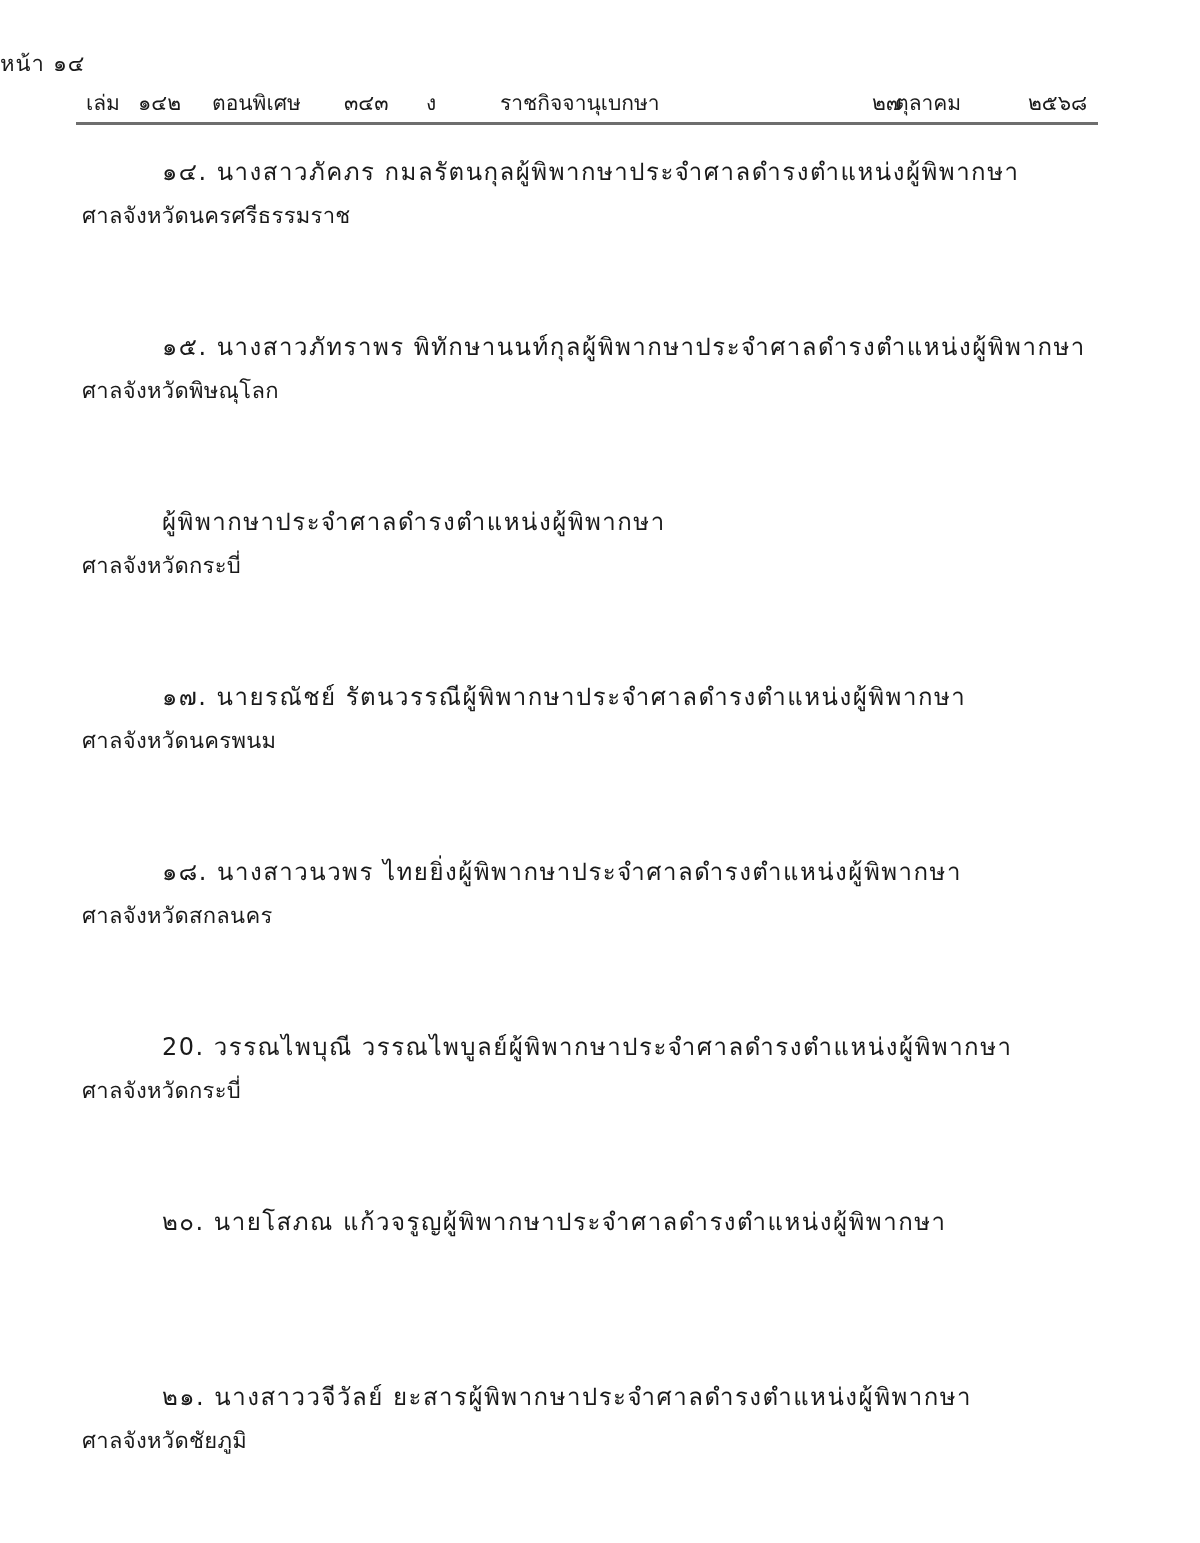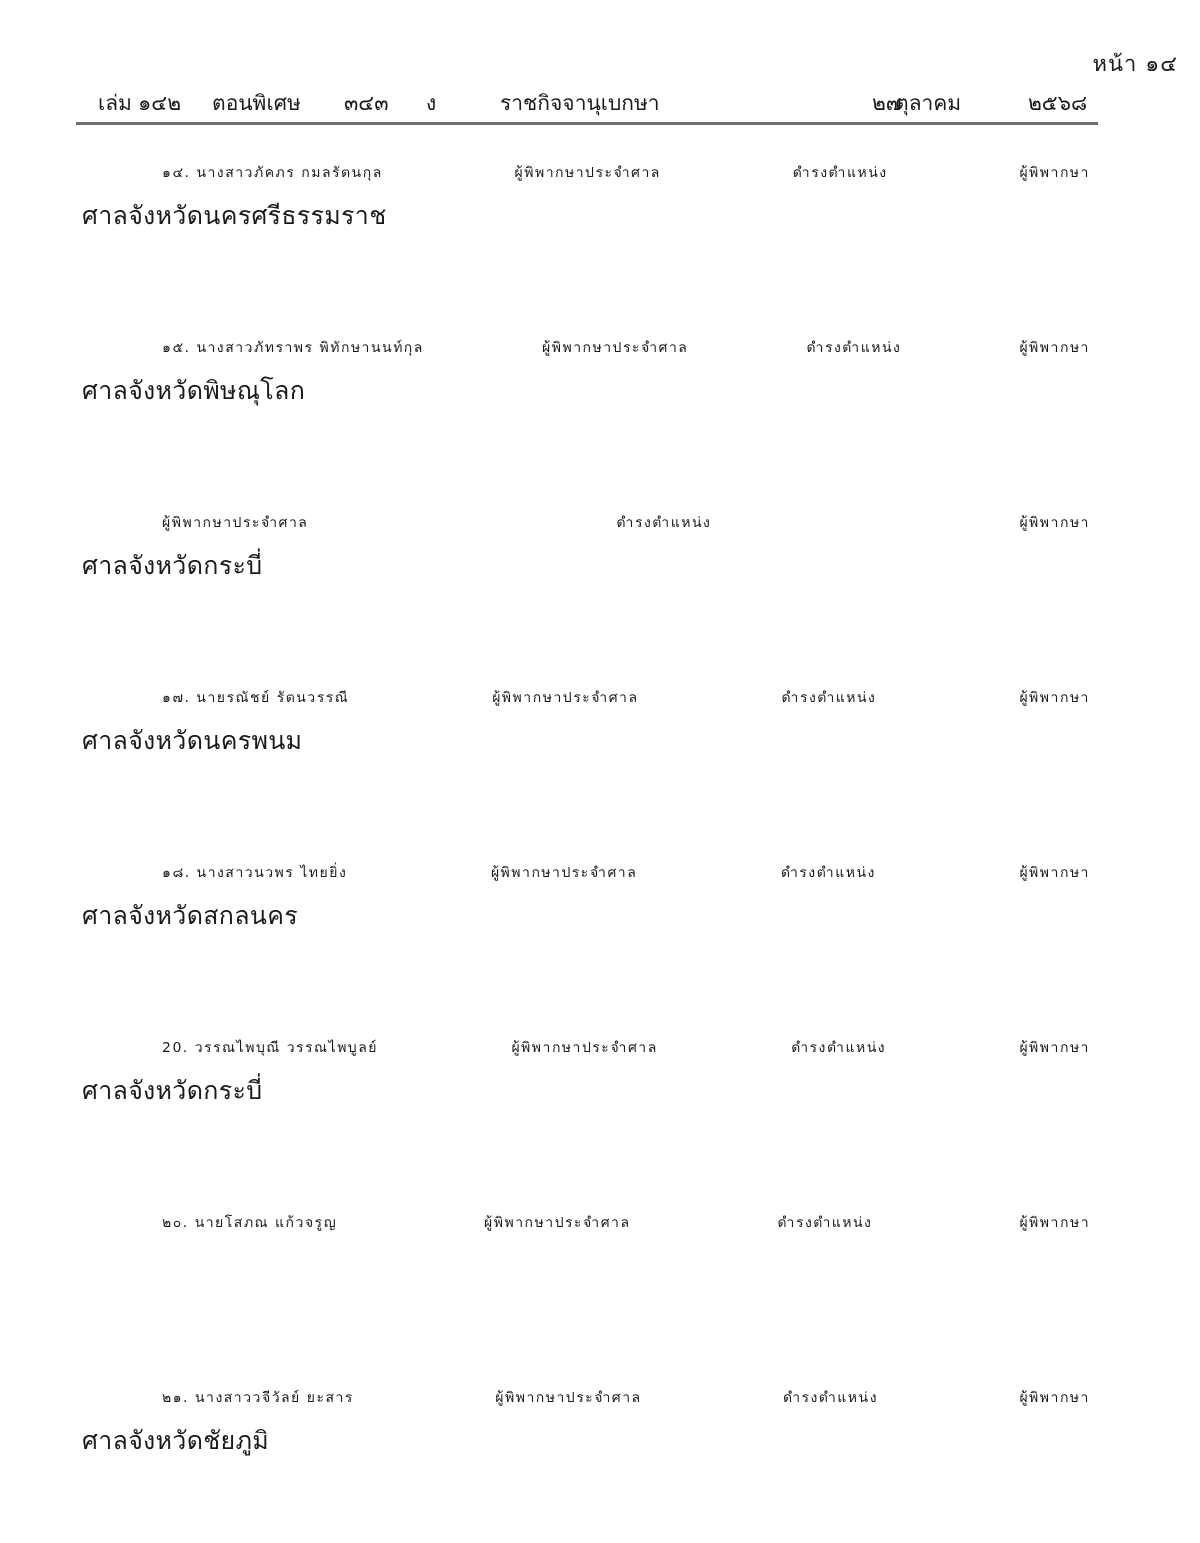--- a/index.html
+++ b/index.html
@@ -13,21 +13,21 @@
       position: relative;
       overflow: hidden;
       color: #1a1a1a;
       font-family: "DejaVu Sans", "Liberation Sans", sans-serif;
     }
     .page-number {
       position: absolute;
       top: 46px;
       left: 0;
       width: 1178px;
-      text-align: right;
+      text-align: left;
       font-size: 22px;
       letter-spacing: 1px;
     }
     .header-line {
       position: absolute;
       top: 86px;
       left: 82px;
       width: 1016px;
       height: 30px;
       font-size: 21px;
@@ -52,41 +52,41 @@
       width: 1008px;
     }
     .entry {
       height: 175px;
       box-sizing: border-box;
     }
     .entry-line1 {
       height: 44px;
       line-height: 44px;
       padding-left: 80px;
-      font-size: 14px;
+      font-size: 24px;
       letter-spacing: 1.5px;
       display: flex;
-      justify-content: space-between;
+      justify-content: flex-start;
       white-space: nowrap;
     }
     .entry-line2 {
       height: 44px;
       line-height: 44px;
-      font-size: 25px;
+      font-size: 22px;
       letter-spacing: 0.3px;
       white-space: nowrap;
     }
   </style>
 </head>
 <body>
 
 <div class="page-number">หน้า ๑๔</div>
 
 <div class="header-line">
-  <span style="left:16px">เล่ม</span>
+  <span style="left:4px">เล่ม</span>
   <span style="left:56px">๑๔๒</span>
   <span style="left:130px">ตอนพิเศษ</span>
   <span style="left:262px">๓๔๓</span>
   <span style="left:344px">ง</span>
   <span style="left:418px">ราชกิจจานุเบกษา</span>
   <span style="left:790px">๒๗</span>
   <span style="left:813px">ตุลาคม</span>
   <span style="left:946px">๒๕๖๘</span>
 </div>
 

